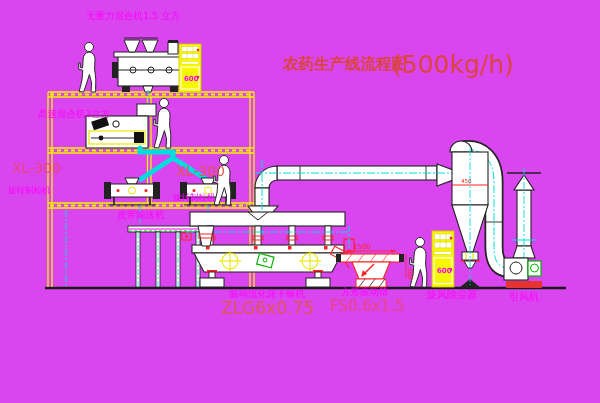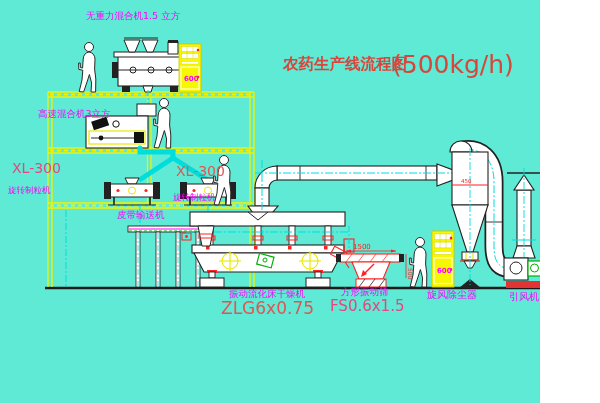--- a/index.html
+++ b/index.html
@@ -1,16 +1,16 @@
 <!DOCTYPE html>
 <html><head>
 <meta charset="utf-8">
 <style>
   html,body{margin:0;padding:0;background:#fff;}
-  .canvas{position:relative;width:540px;height:403px;background:#5eead4;overflow:hidden;
+  .canvas{position:relative;width:600px;height:403px;background:#d946ef;overflow:hidden;
           font-family:"DejaVu Sans",sans-serif;}
   svg text{font-family:"DejaVu Sans","Liberation Sans",sans-serif;}
 </style>
 </head>
 <body>
 
 <div class="canvas">
 <svg width="600" height="403" viewBox="0 0 600 403" xmlns="http://www.w3.org/2000/svg">
   <defs>
     <g id="person">

